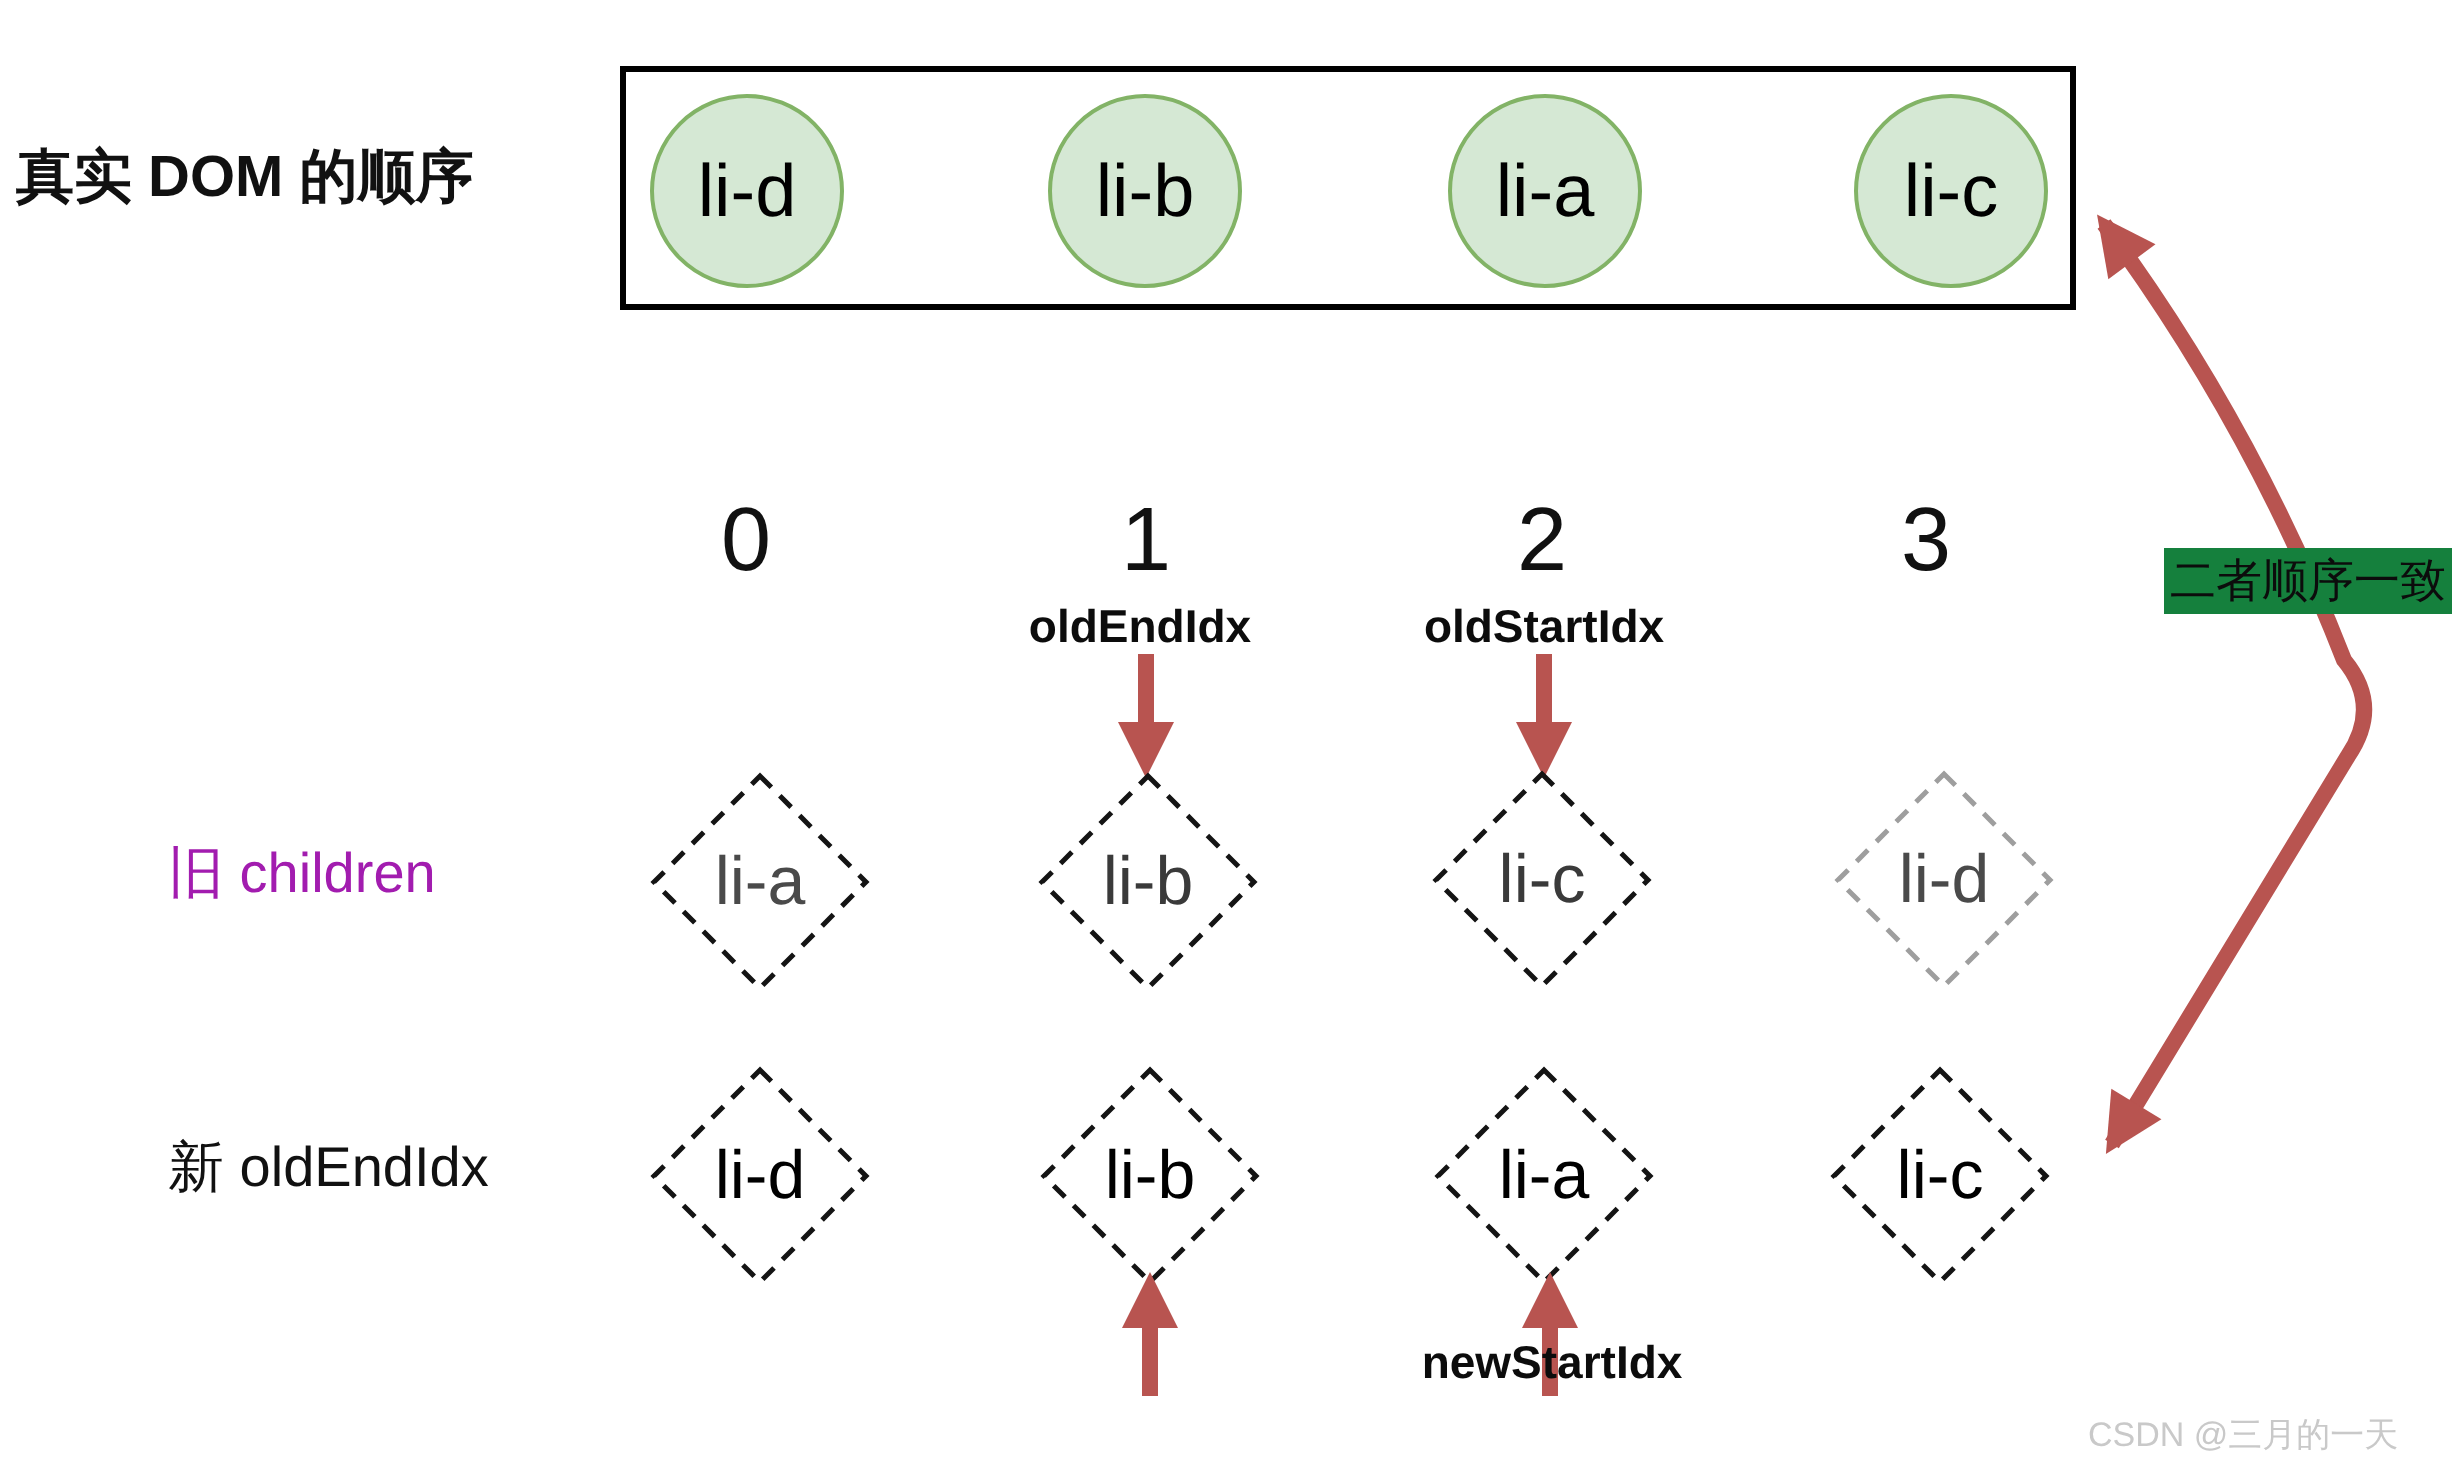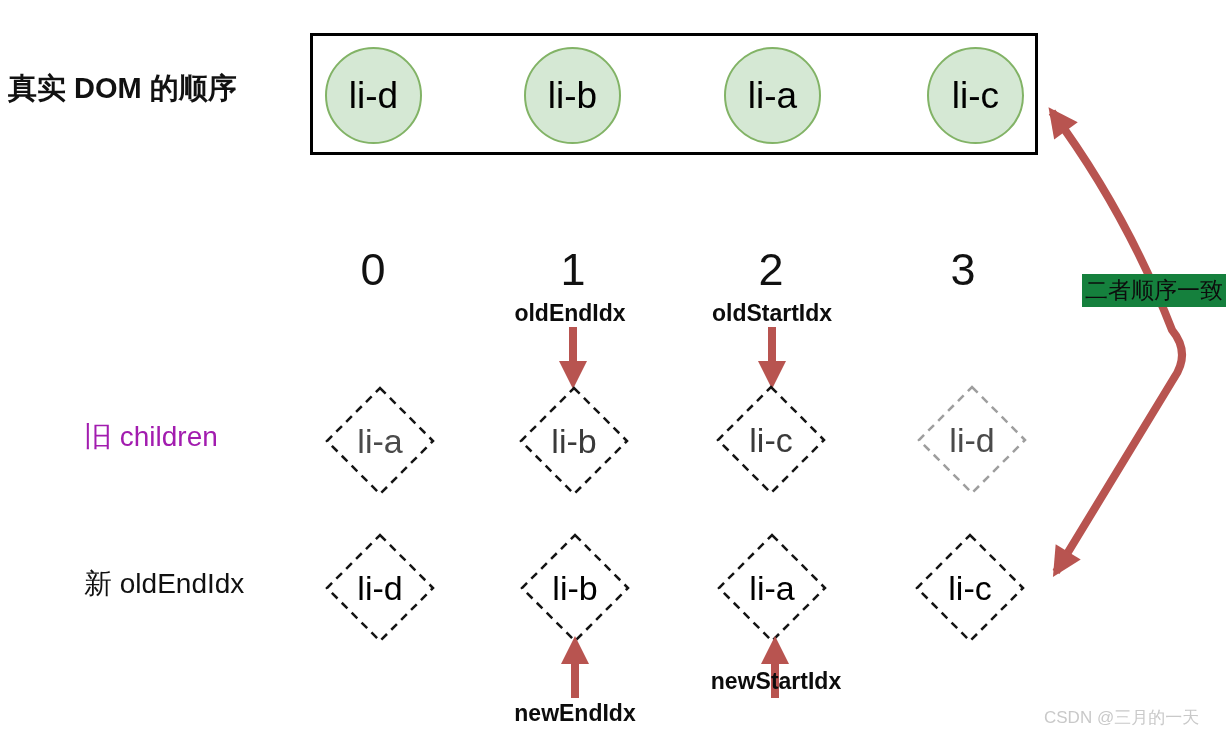--- a/index.html
+++ b/index.html
@@ -131,21 +131,20 @@
 
   <svg class="abs arrow-svg" style="left:560px;top:636px;" width="30" height="62">
     <polygon points="15,0 1,28 29,28" fill="#b85450"></polygon>
     <line x1="15" y1="24" x2="15" y2="62" stroke="#b85450" stroke-width="8"></line>
   </svg>
   <svg class="abs arrow-svg" style="left:760px;top:636px;" width="30" height="62">
     <polygon points="15,0 1,28 29,28" fill="#b85450"></polygon>
     <line x1="15" y1="24" x2="15" y2="62" stroke="#b85450" stroke-width="8"></line>
   </svg>
 
-  <div class="abs ptr-label" style="left:485px;top:700px;">newEndIdx</div>
   <div class="abs ptr-label" style="left:686px;top:668px;">newStartIdx</div>
 
   <svg class="abs" style="left:1020px;top:80px;z-index:2;" width="212" height="530" viewBox="1020 80 212 530">
     <defs>
       <marker id="ah" viewBox="0 0 12 12" refX="9" refY="6" markerWidth="4.4" markerHeight="4.4" orient="auto-start-reverse">
         <path d="M1,1 L11,6 L1,11 z" fill="#b85450"></path>
       </marker>
     </defs>
     <path d="M 1052 112 Q 1126 212 1172 330 Q 1191 353 1174 378 L 1056 572" fill="none" stroke="#b85450" stroke-width="8" stroke-linejoin="round" marker-start="url(#ah)" marker-end="url(#ah)"></path>
   </svg>

